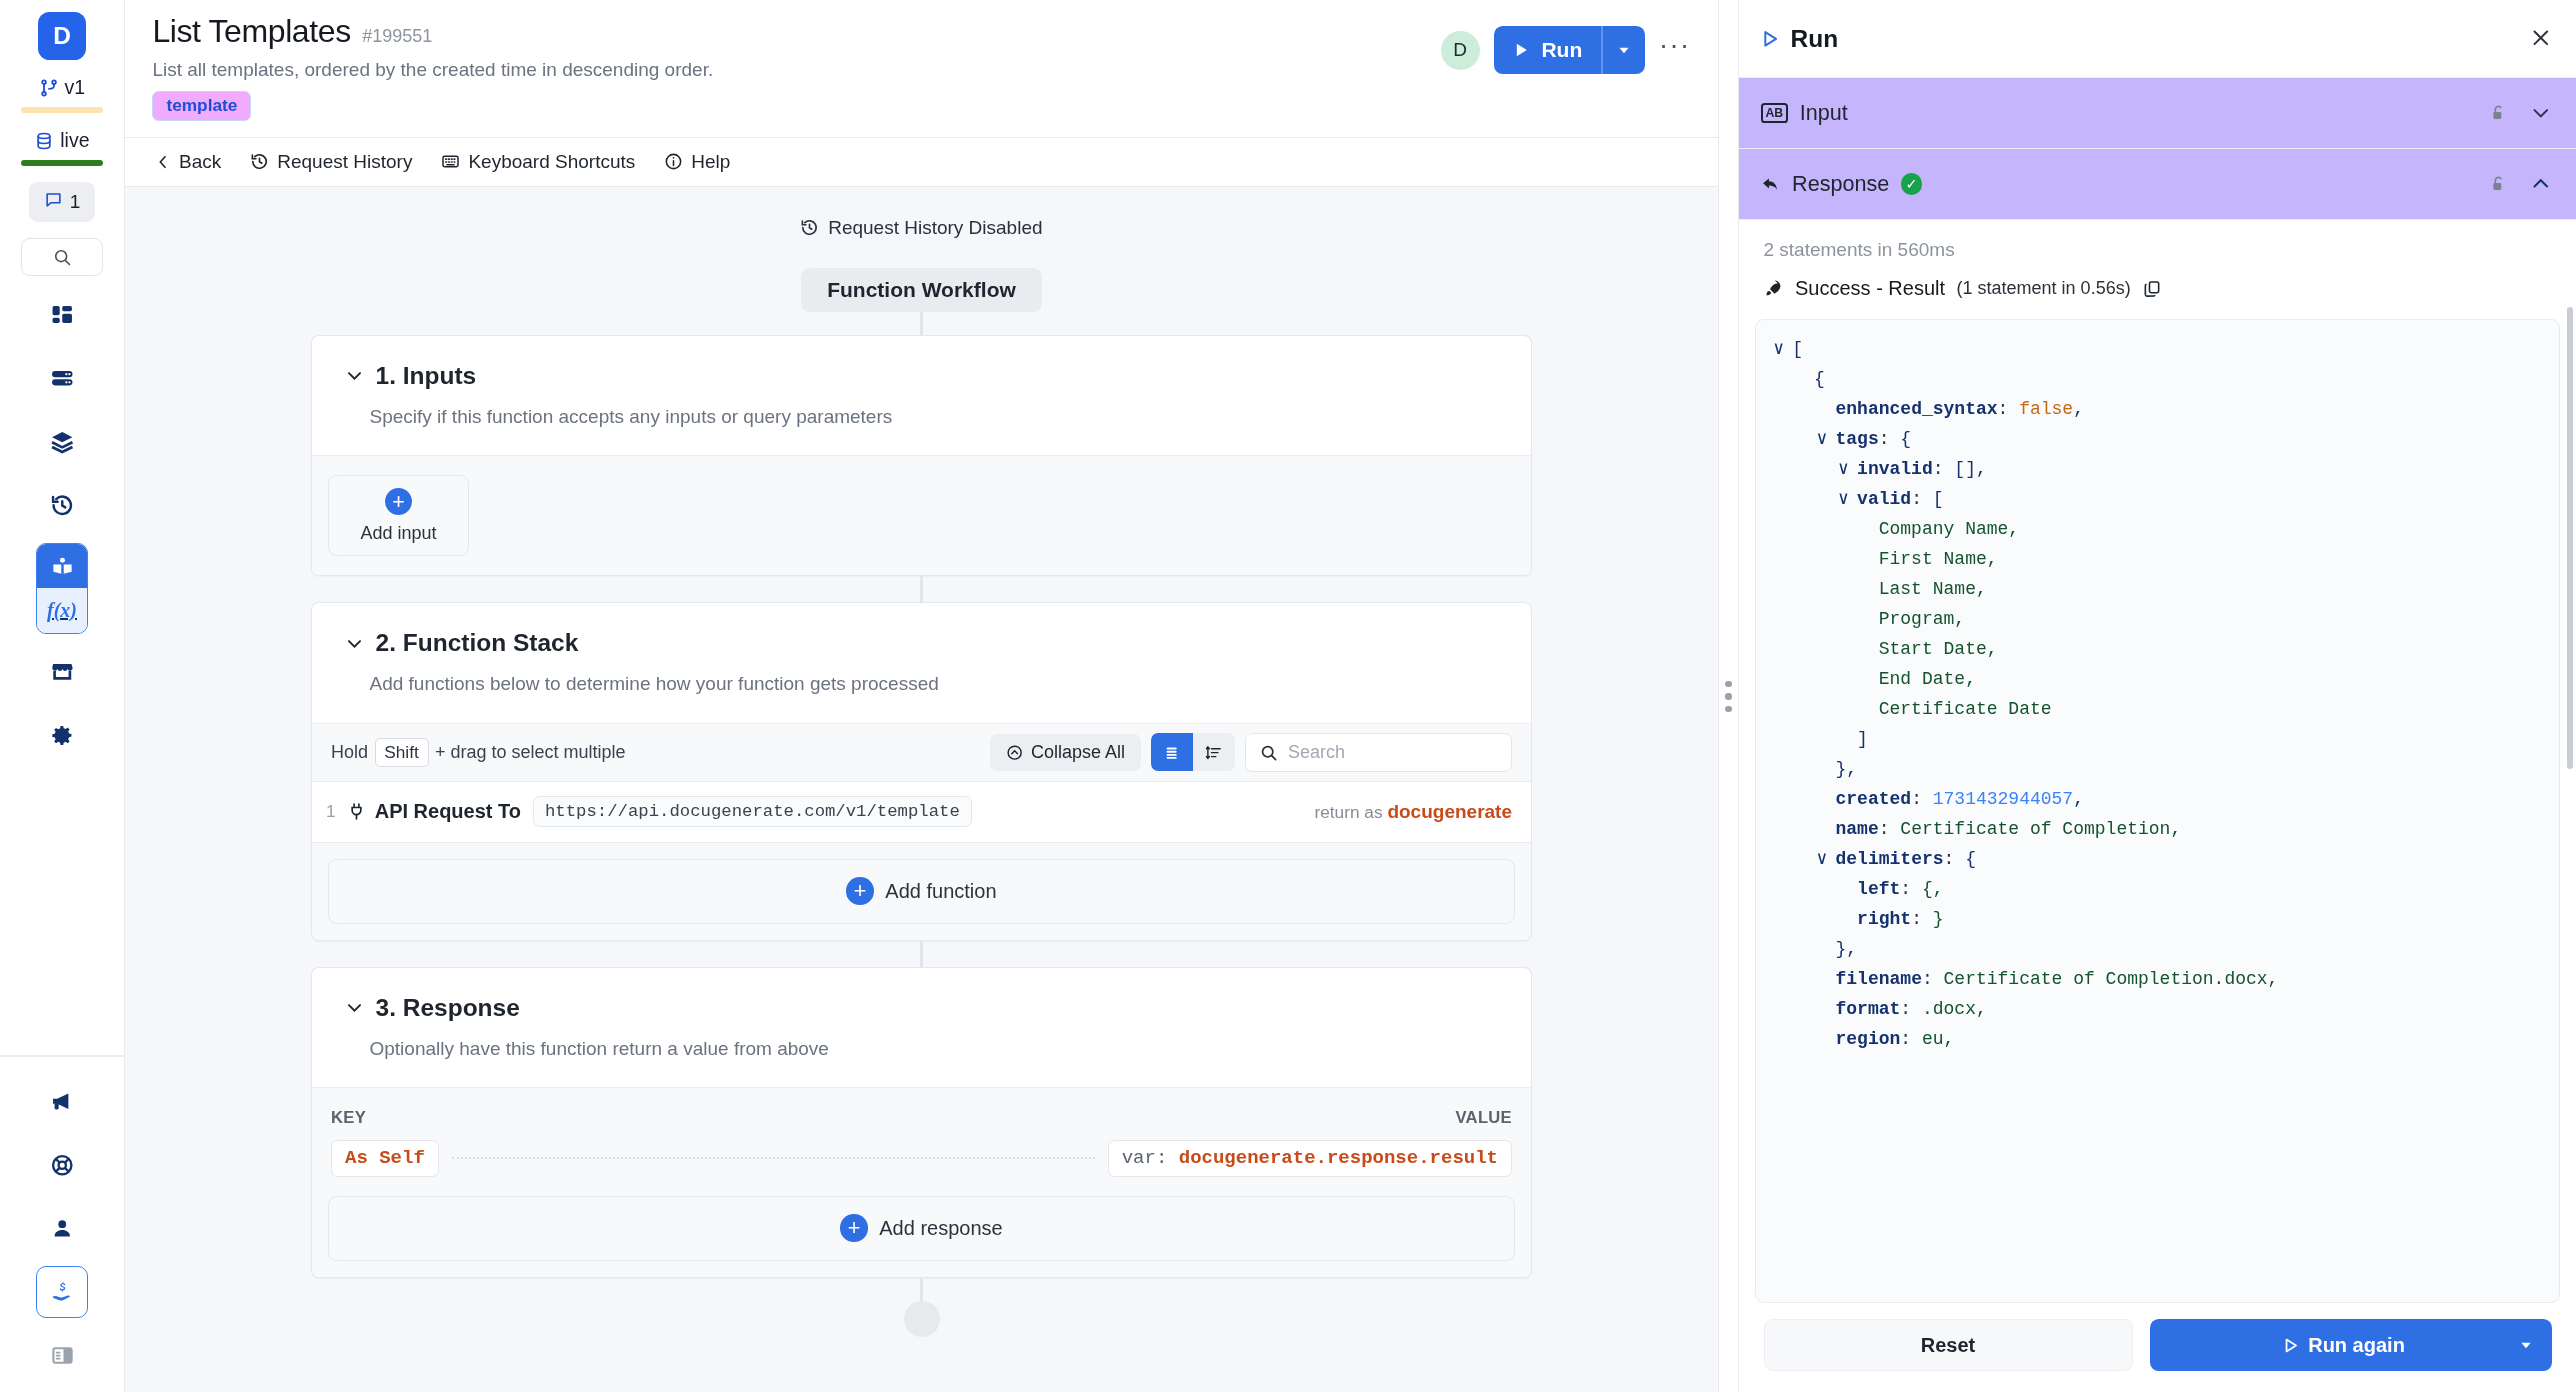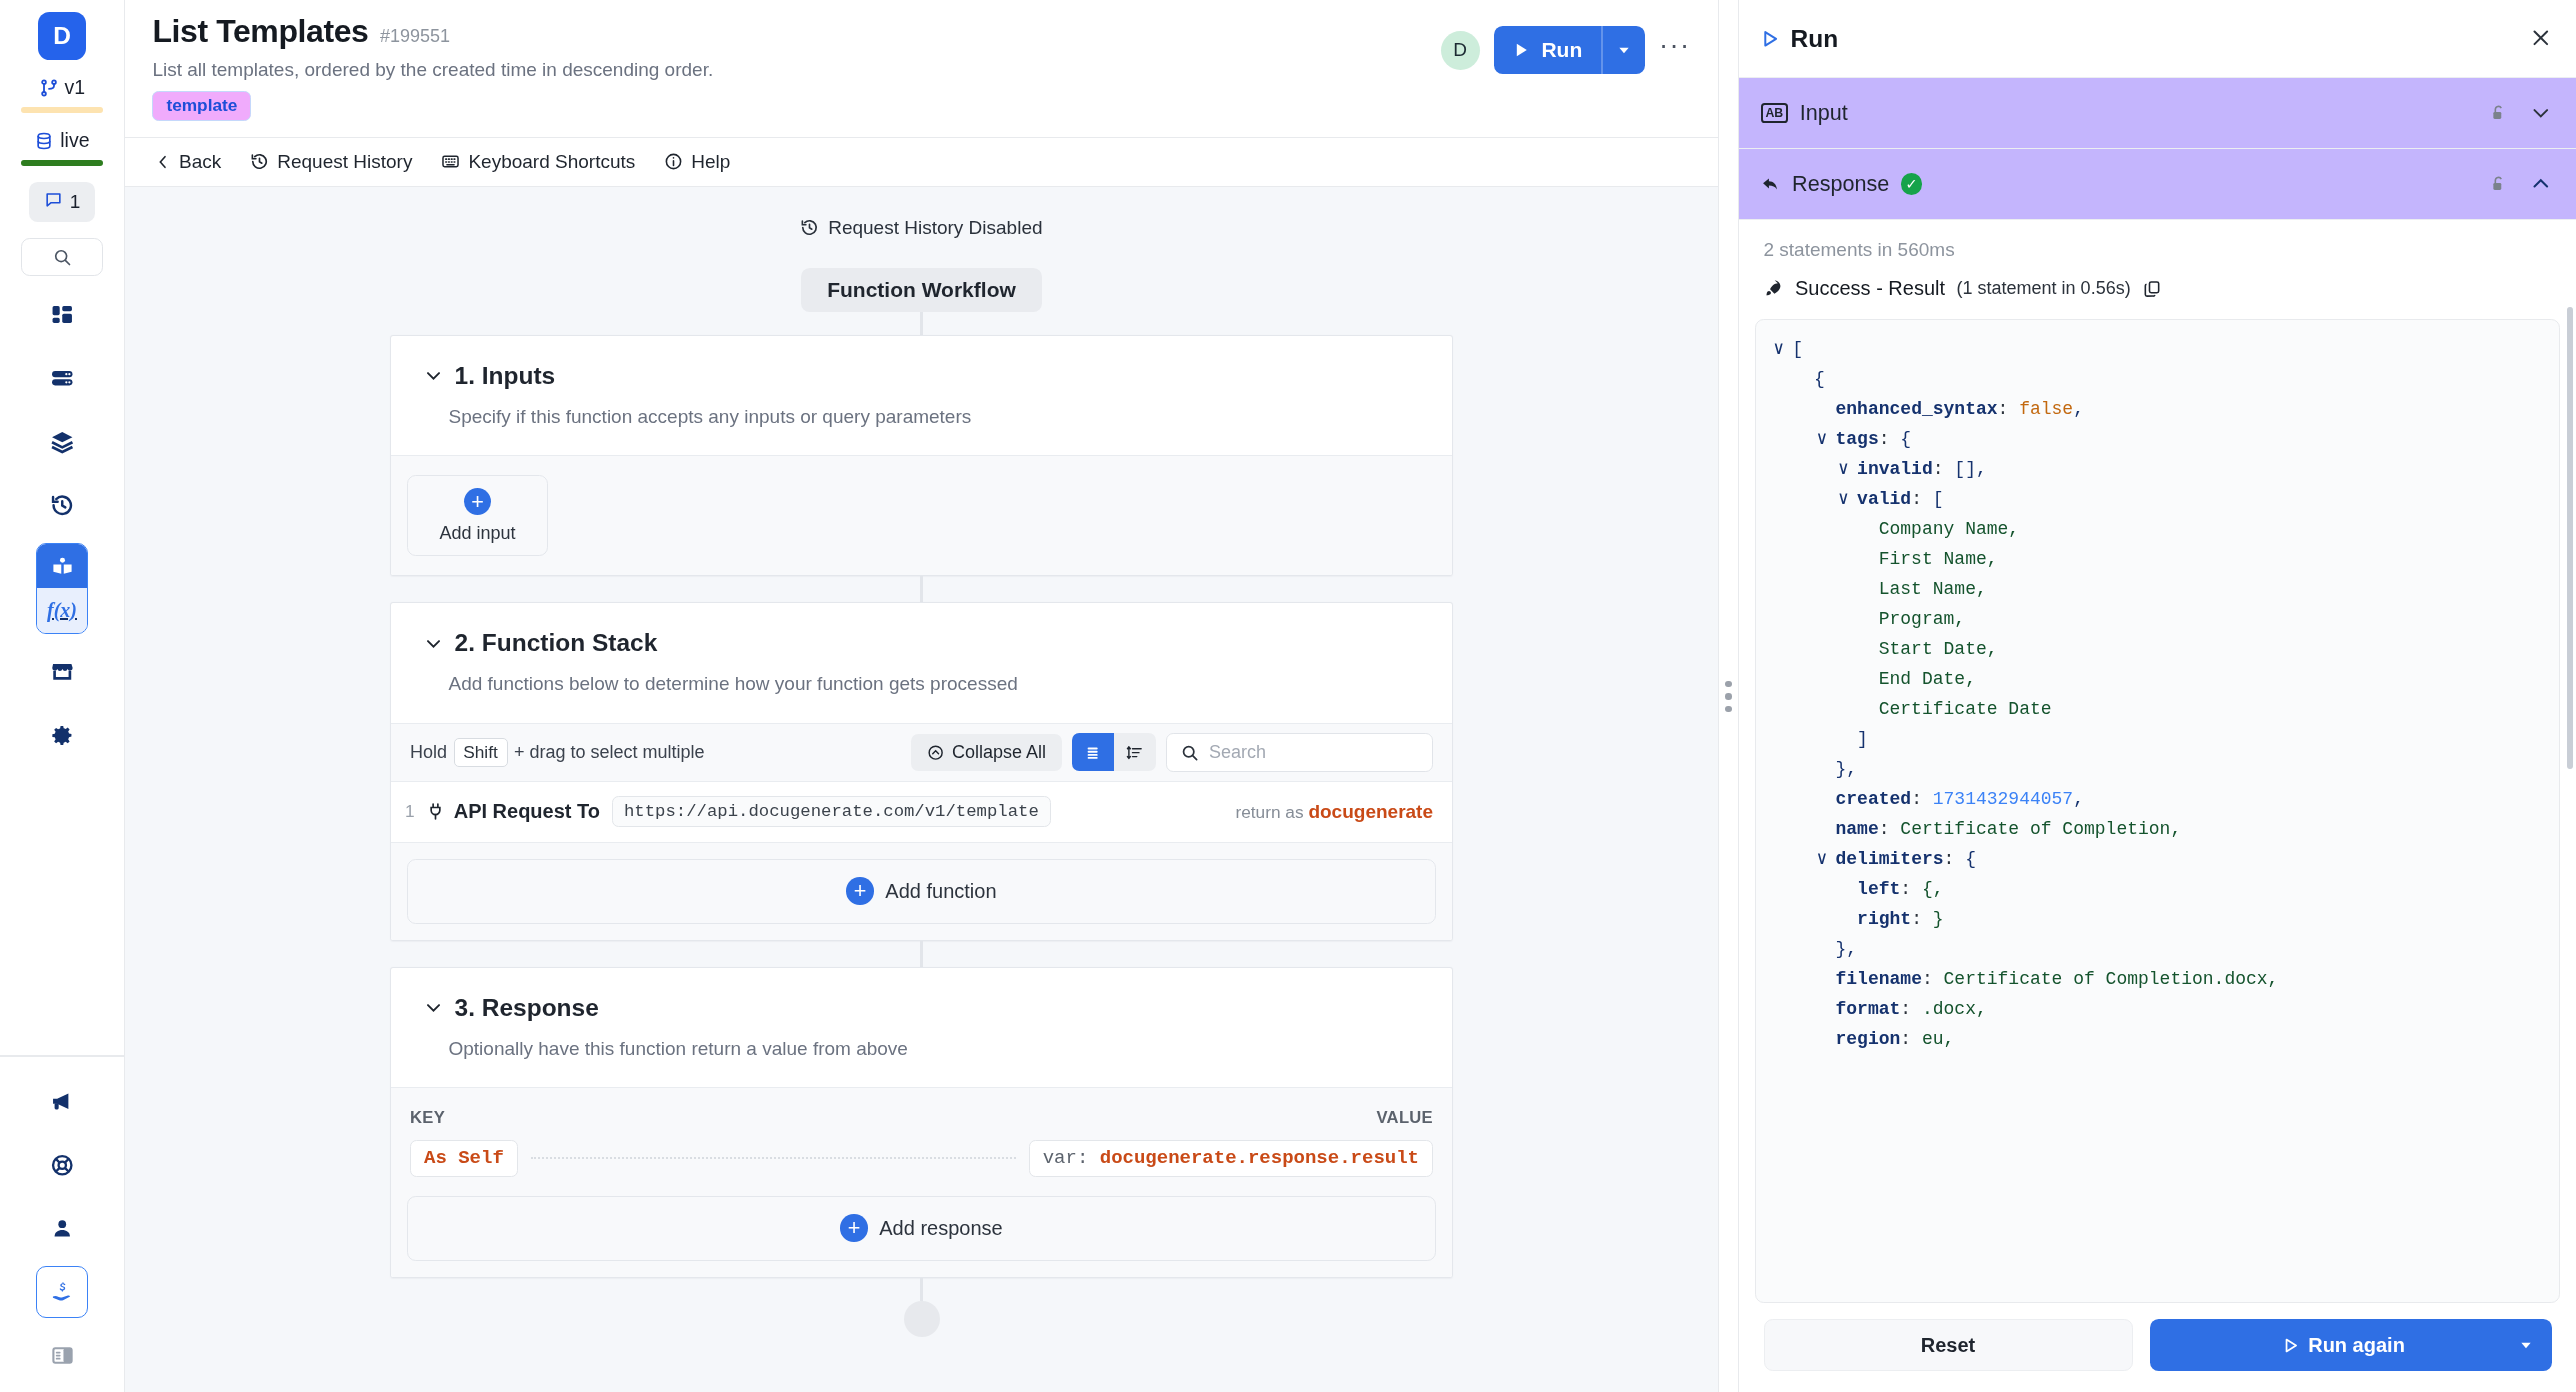--- a/index.html
+++ b/index.html
@@ -56,21 +56,21 @@
   .rail-spacer { flex: 1 1 auto; }
   .rail-sep { width: 100%; height: 1.4px; background: #e8eaed; }
   .rail-bottom { display: flex; flex-direction: column; align-items: center; padding-top: 19px; }
   .rail-ico.outlined { border: 1.4px solid #3b82f6; }
   .rail-ico.grey { color: #9aa2ae; }
 
   
   .center { flex: 1 1 auto; display: flex; flex-direction: column; min-width: 0; background: #fff; }
   .pg-header { padding: 13px 27.4px 16px 27.4px; border-bottom: 1.4px solid #e8eaed; position: relative; }
   .pg-title-row { display: flex; align-items: baseline; gap: 11.5px; }
-  .pg-title { font-size: 32px; font-weight: 700; color: #151a21; letter-spacing: -0.4px; }
+  .pg-title { font-size: 32px; font-weight: 400; color: #151a21; letter-spacing: -0.4px; }
   .pg-id { font-size: 18px; color: #8d949e; }
   .pg-sub { margin-top: 8.7px; font-size: 19px; color: #6b7280; }
   .pg-tag {
     display: inline-block; margin-top: 10px; background: #f0abfc; color: #1d4ed8;
     border: 1.4px solid #c5d8fb; border-radius: 6.5px; padding: 3.6px 13px;
     font-size: 17.3px; font-weight: 600;
   }
   .hdr-actions { position: absolute; right: 27.4px; top: 26px; display: flex; align-items: center; gap: 14.4px; }
   .avatar {
     width: 39px; height: 39px; border-radius: 50%; background: #cdeddb; color: #1c2a33;
@@ -103,21 +103,21 @@
     margin-top: 29px; background: #e9ebef; border-radius: 8.7px;
     padding: 10px 26px; font-size: 21px; font-weight: 700; color: #1f252e;
   }
   .connector { width: 2.9px; background: #e2e5ea; }
   .conn-24 { height: 23px; }
   .conn-30 { height: 26px; }
   .end-node { display: flex; flex-direction: column; align-items: center; }
   .end-dot { width: 36px; height: 36px; border-radius: 50%; background: #e7e9ed; }
 
   .card {
-    width: 1063px; background: #fff; border: 1.4px solid #e4e7ec; border-radius: 3px;
+    width: 1221px; background: #fff; border: 1.4px solid #e4e7ec; border-radius: 8px;
     overflow: hidden; box-shadow: 0 0.7px 1.4px rgba(16,24,40,.04);
   }
   .card-head { padding: 26px 33px 27.4px 33px; }
   .card-title { display: flex; align-items: center; gap: 11.5px; font-size: 24.5px; font-weight: 700; color: #1f252e; }
   .card-desc { margin-top: 16px; margin-left: 24.5px; font-size: 19px; color: #6b7280; }
   .card-body { border-top: 1.4px solid #e9ecf0; background: #f8f9fb; padding: 19px 16px; }
   .add-tile {
     width: 141px; height: 81px; border: 1.4px solid #e4e7ec; border-radius: 8.7px; background: #f8f9fb;
     display: flex; flex-direction: column; align-items: center; justify-content: center; gap: 7.2px;
   }

